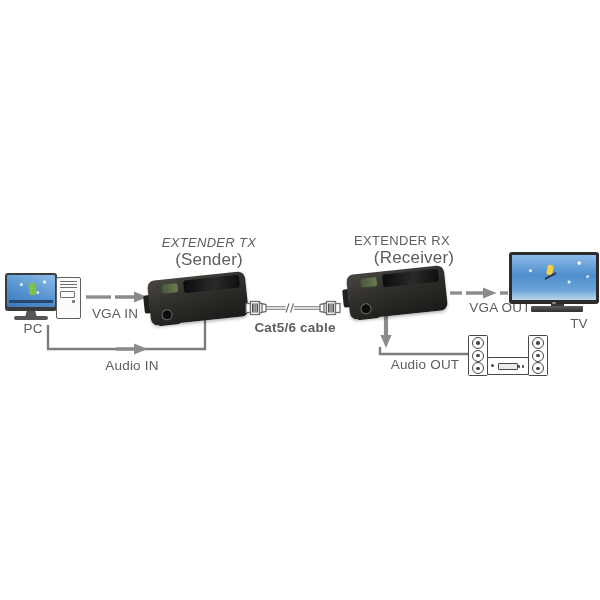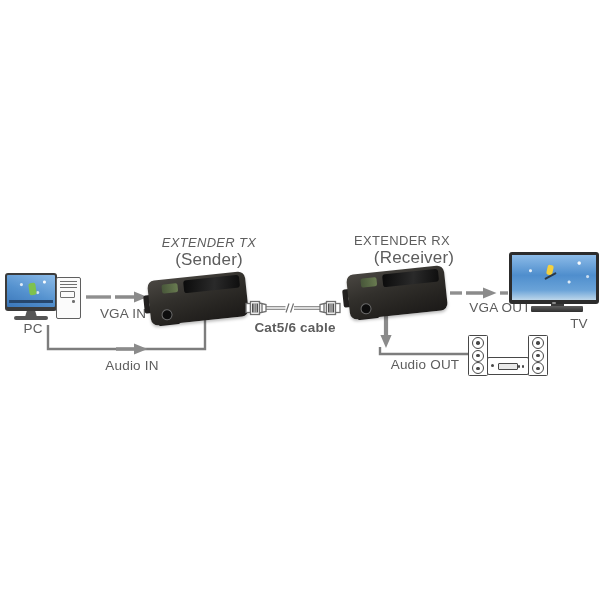--- a/index.html
+++ b/index.html
@@ -117,21 +117,21 @@
   </div>
   <div class="mon-neck"></div>
   <div class="mon-base"></div>
   <div class="tower">
     <div class="tower-vents"></div>
     <div class="tower-drive"></div>
     <div class="tower-btn"></div>
   </div>
   <div class="lbl" style="left:33px;top:321px;">PC</div>
 
-  <div class="lbl" style="left:115px;top:306px;margin-left:8px;">VGA IN</div>
+  <div class="lbl" style="left:115px;top:306px;">VGA IN</div>
 
   <div class="lbl title" style="left:209px;top:235px;font-style:italic;">EXTENDER TX</div>
   <div class="lbl subtitle" style="left:209px;top:250px;">(Sender)</div>
   <div class="device" style="left:142px;top:272px;">
     <div class="flange flange-left">
         <div class="screw"></div>
       </div>
     <div class="flange flange-bottom">
         <div class="screw"></div>
       </div>

